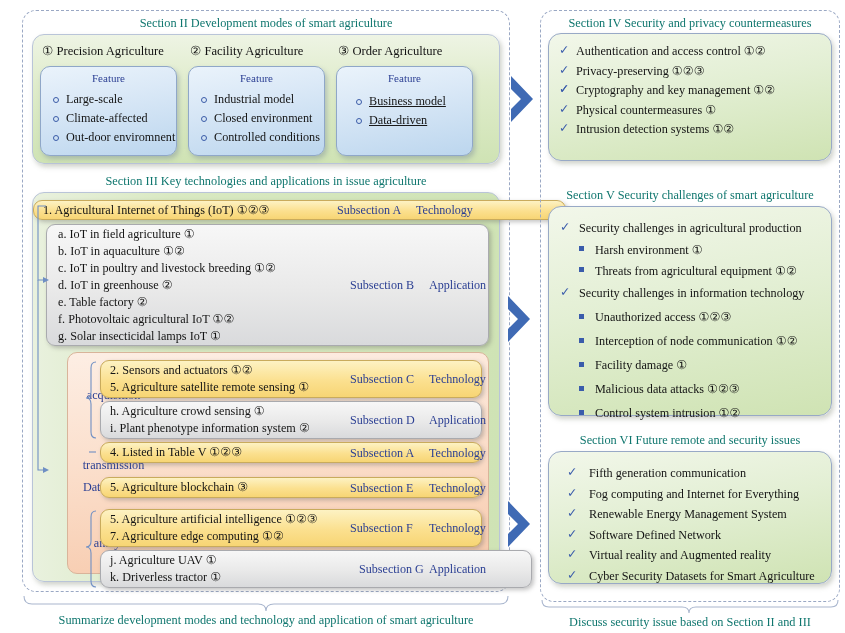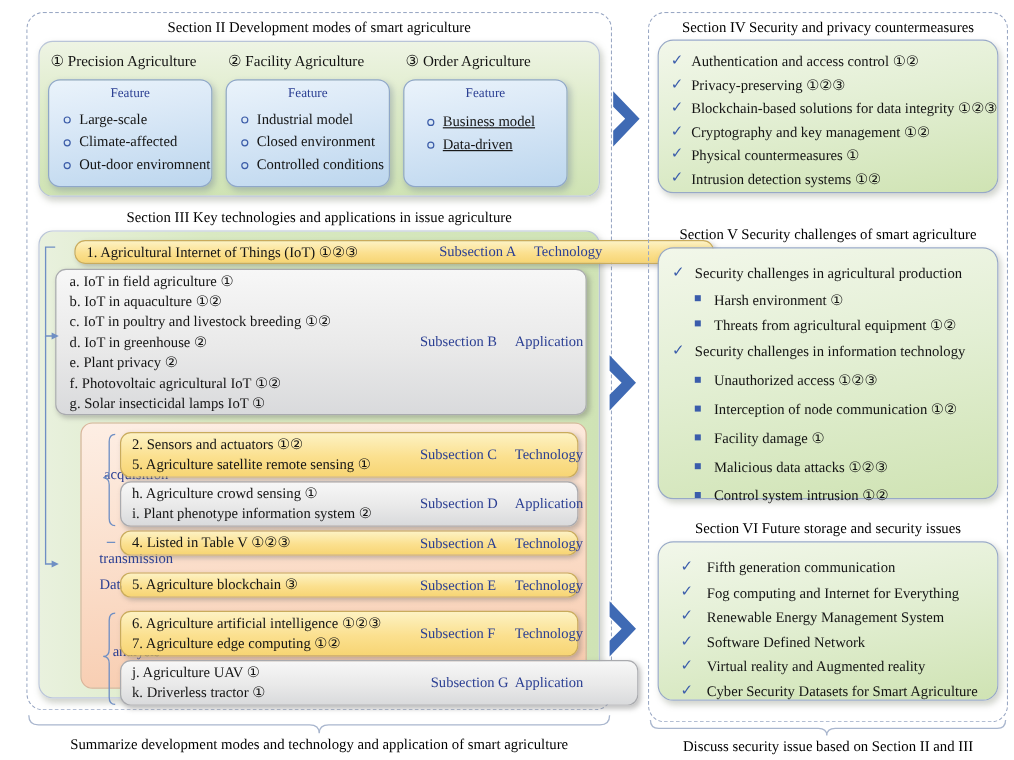--- a/index.html
+++ b/index.html
@@ -18,21 +18,21 @@
     border: 1px dashed #9aa8c4;
     border-radius: 14px;
     background: transparent;
   }
 
   
   .caption {
     position: absolute;
     text-align: center;
     font-size: 12.3px;
-    color: #000000;
+    color: #0f766e;
     white-space: nowrap;
   }
 
   
   .green-panel {
     position: absolute;
     border: 1px solid #b9c4d8;
     border-radius: 12px;
     background: linear-gradient(180deg,#eef4e4 0%, #dfeccb 40%, #cfe3b4 100%);
     box-shadow: 2px 3px 5px rgba(120,130,110,.35);
@@ -208,35 +208,35 @@
     <div class="feat-list" style="margin-top:8px; margin-left:17px;text-decoration:underline;">
       <div class="feat-item">Business model</div>
       <div class="feat-item">Data-driven</div>
     </div>
   </div>
 
   <div class="caption" style="left:22px; top:174px; width:488px;">Section III Key technologies and applications in issue agriculture</div>
 
   <div class="green-panel sec3" style="left:32px; top:192px; width:468px; height:390px;"></div>
 
-  <div class="row tech" style="left:62px; top:200px; width:533px; height:20px;">
+  <div class="row tech" style="left:33px; top:200px; width:533px; height:20px;">
     <div class="row-lines">
       <div class="row-line">1. Agricultural Internet of Things (IoT) ①②③</div>
     </div>
     <div class="row-tag sub" style="left:303px;">Subsection A</div>
     <div class="row-tag kind" style="left:382px;">Technology</div>
   </div>
 
   <div class="row app" style="left:46px; top:224px; width:443px; height:122px;">
     <div class="row-lines" style="left:11px;">
       <div class="row-line">a. IoT in field agriculture ①</div>
       <div class="row-line">b. IoT in aquaculture ①②</div>
       <div class="row-line">c. IoT in poultry and livestock breeding ①②</div>
       <div class="row-line">d. IoT in greenhouse ②</div>
-      <div class="row-line">e. Plant privacy ②</div>
+      <div class="row-line">e. Table factory ②</div>
       <div class="row-line">f. Photovoltaic agricultural IoT ①②</div>
       <div class="row-line">g. Solar insecticidal lamps IoT ①</div>
     </div>
     <div class="row-tag sub" style="left:303px;">Subsection B</div>
     <div class="row-tag kind" style="left:382px;">Application</div>
   </div>
 
   <div class="pink-panel" style="left:67px; top:352px; width:422px; height:222px;"></div>
 
   <div class="stage-label" style="left:71px; top:371px; width:85px;">Data<br>acquisition</div>
@@ -273,21 +273,21 @@
   <div class="row tech" style="left:100px; top:477px; width:382px; height:21px;">
     <div class="row-lines">
       <div class="row-line">5. Agriculture blockchain ③</div>
     </div>
     <div class="row-tag sub" style="left:249px;">Subsection E</div>
     <div class="row-tag kind" style="left:328px;">Technology</div>
   </div>
 
   <div class="row tech" style="left:100px; top:509px; width:382px; height:38px;">
     <div class="row-lines">
-      <div class="row-line">6. Agriculture artificial intelligence ①②③</div>
+      <div class="row-line">5. Agriculture artificial intelligence ①②③</div>
       <div class="row-line">7. Agriculture edge computing ①②</div>
     </div>
     <div class="row-tag sub" style="left:249px;">Subsection F</div>
     <div class="row-tag kind" style="left:328px;">Technology</div>
   </div>
 
   <div class="row app" style="left:100px; top:550px; width:432px; height:38px;">
     <div class="row-lines">
       <div class="row-line">j. Agriculture UAV ①</div>
       <div class="row-line">k. Driverless tractor ①</div>
@@ -302,21 +302,21 @@
 
   <div class="caption" style="left:540px; top:16px; width:300px;">Section IV Security and privacy countermeasures</div>
   <div class="green-card" style="left:548px; top:33px; width:284px; height:128px; padding:8px 0 0 10px;">
     <div class="chk-item" style="line-height:19.5px;">
       <span class="ck">✓</span><span>Authentication and access control ①②</span>
     </div>
     <div class="chk-item" style="line-height:19.5px;">
       <span class="ck">✓</span><span>Privacy-preserving ①②③</span>
     </div>
     <div class="chk-item" style="line-height:19.5px;">
-      <span class="ck">✓</span><span>Blockchain-based solutions for data integrity ①②③</span>
+      <span class="ck">✓</span>
     </div>
     <div class="chk-item" style="line-height:19.5px;">
       <span class="ck">✓</span><span>Cryptography and key management ①②</span>
     </div>
     <div class="chk-item" style="line-height:19.5px;">
       <span class="ck">✓</span><span>Physical countermeasures ①</span>
     </div>
     <div class="chk-item" style="line-height:19.5px;">
       <span class="ck">✓</span><span>Intrusion detection systems ①②</span>
     </div>
@@ -346,21 +346,21 @@
       <span class="sq" style="left:22px; top:9px;"></span><span>Facility damage ①</span>
     </div>
     <div class="sq-item" style="line-height:24px; padding-left:38px;">
       <span class="sq" style="left:22px; top:9px;"></span><span>Malicious data attacks ①②③</span>
     </div>
     <div class="sq-item" style="line-height:24px; padding-left:38px;">
       <span class="sq" style="left:22px; top:9px;"></span><span>Control system intrusion ①②</span>
     </div>
   </div>
 
-  <div class="caption" style="left:540px; top:433px; width:300px;">Section VI Future storage and security issues</div>
+  <div class="caption" style="left:540px; top:433px; width:300px;">Section VI Future remote and security issues</div>
   <div class="green-card" style="left:548px; top:451px; width:284px; height:133px; padding:11px 0 0 18px;">
     <div class="chk-item" style="line-height:20.5px; padding-left:22px;">
       <span class="ck">✓</span><span>Fifth generation communication</span>
     </div>
     <div class="chk-item" style="line-height:20.5px; padding-left:22px;">
       <span class="ck">✓</span><span>Fog computing and Internet for Everything</span>
     </div>
     <div class="chk-item" style="line-height:20.5px; padding-left:22px;">
       <span class="ck">✓</span><span>Renewable Energy Management System</span>
     </div>

